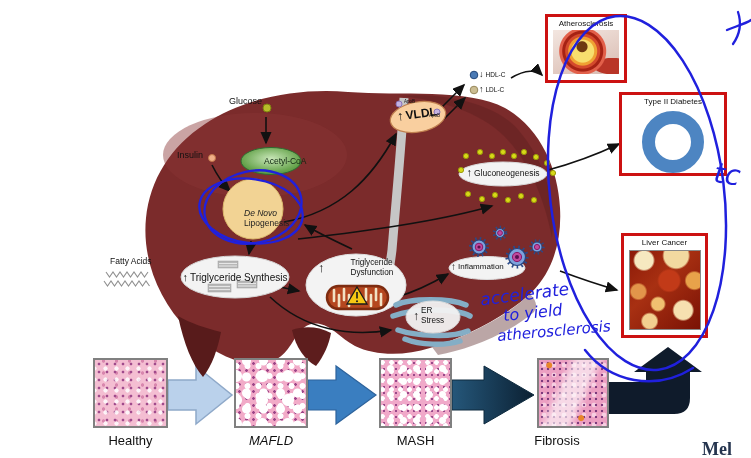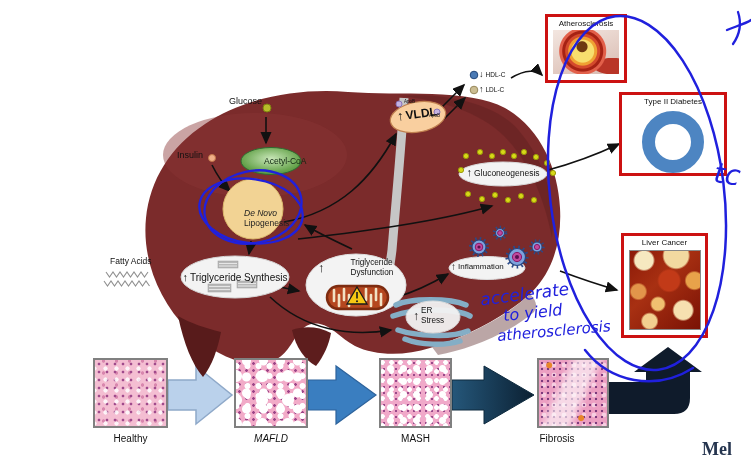--- a/index.html
+++ b/index.html
@@ -60,21 +60,21 @@
     background-position:3px 2px,6px 7px,0 0;}
   .hist-fibrosis{background-color:#ec9fc2;
     background-image:
       radial-gradient(circle at 15% 8%, #e8862a 0 2.5px, rgba(232,134,42,0) 3.5px),
       radial-gradient(circle at 62% 88%, #e8862a 0 2.5px, rgba(232,134,42,0) 3.5px),
       linear-gradient(115deg, rgba(255,255,255,0) 28%, rgba(255,255,255,.6) 40%, rgba(255,255,255,.6) 58%, rgba(255,255,255,0) 68%),
       radial-gradient(circle, #7c3a7c 0 1.1px, rgba(124,58,124,0) 1.6px),
       radial-gradient(circle, rgba(255,255,255,.5) 0 2px, rgba(255,255,255,0) 2.7px);
     background-size:auto,auto,auto,6px 6px,10px 10px;
     background-repeat:no-repeat,no-repeat,no-repeat,repeat,repeat;}
-  .stage-label{position:absolute;top:433px;font-size:10px;text-align:center;color:#111;z-index:2;}
+  .stage-label{position:absolute;top:433px;font-size:13px;text-align:center;color:#111;z-index:2;}
   .ir-box{position:absolute;left:316px;top:191px;width:96px;height:17px;background:#fff;
     border:1px solid #1a1a1a;box-shadow:2px 2px 0 0 #9a9a9a;z-index:2;
     display:flex;align-items:center;justify-content:center;font-size:9px;letter-spacing:.3px;color:#111;}
   .hand{position:absolute;color:#2020dd;font-style:italic;z-index:6;white-space:nowrap;
         font-family:"DejaVu Sans",sans-serif;}
   .corner-serif{position:absolute;left:702px;top:439px;font-family:"Liberation Serif",serif;
         font-weight:600;font-size:18px;color:#26354f;z-index:2;}
 </style>
 </head>
 <body>

